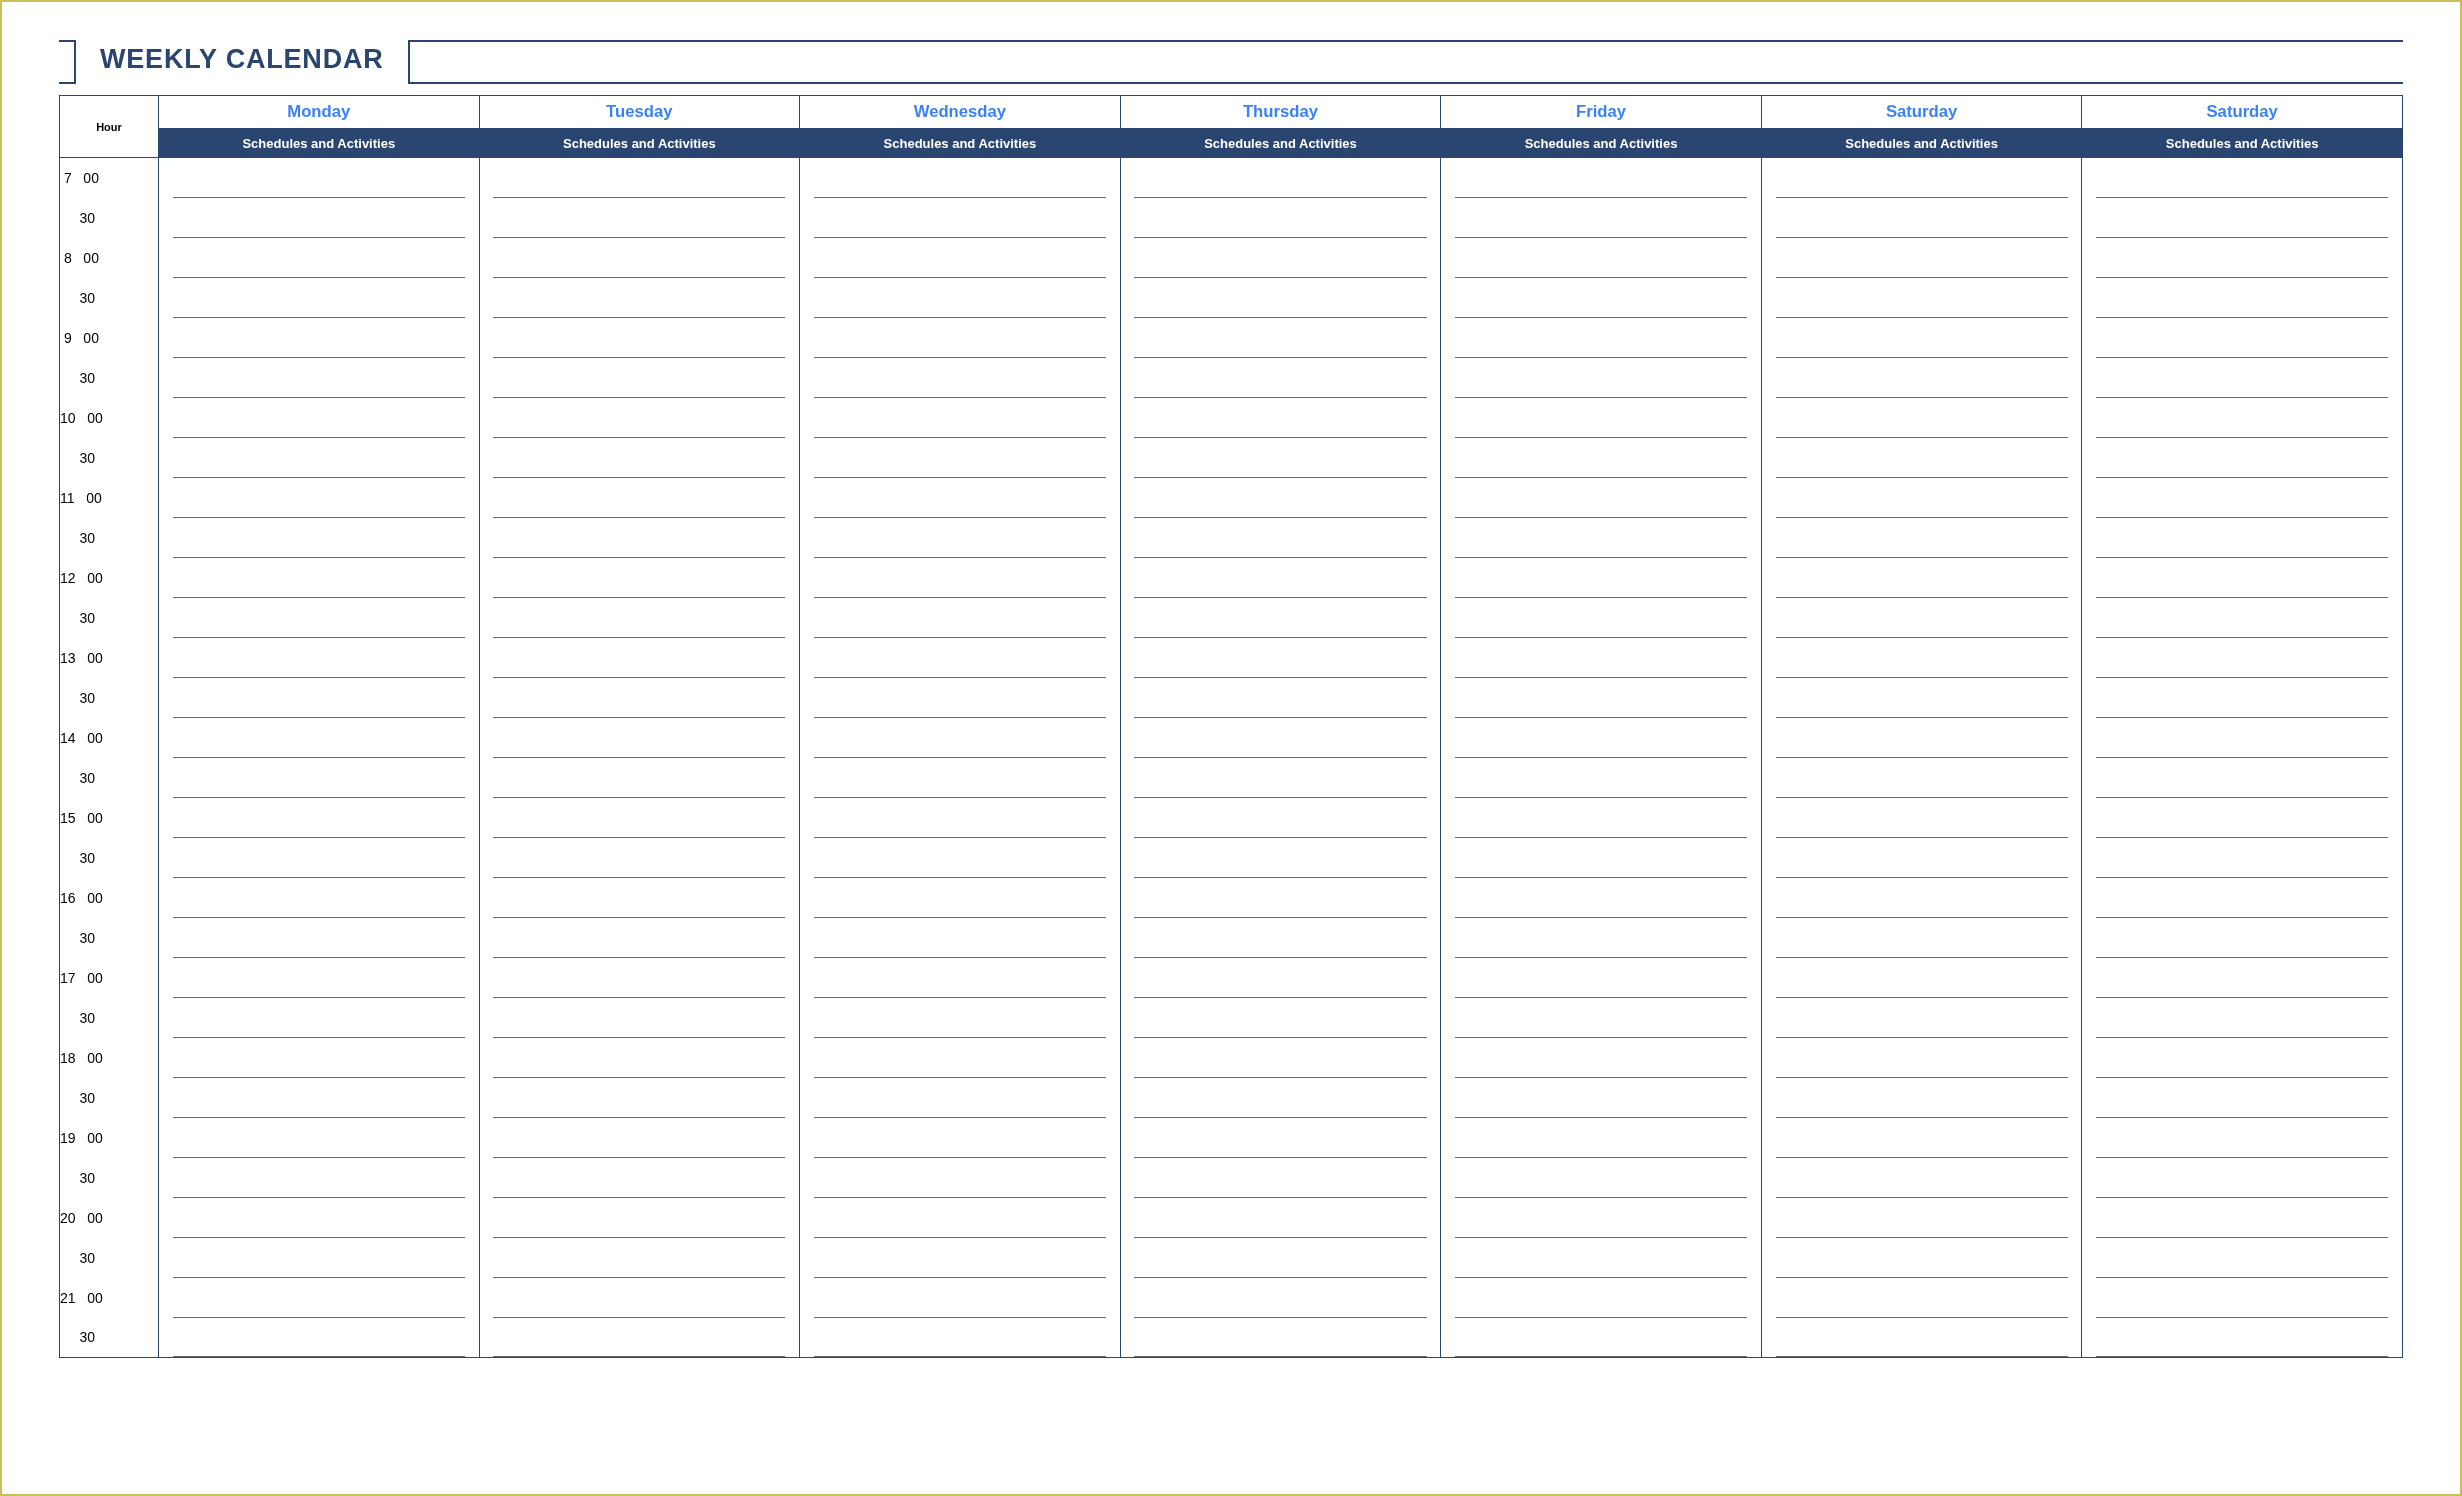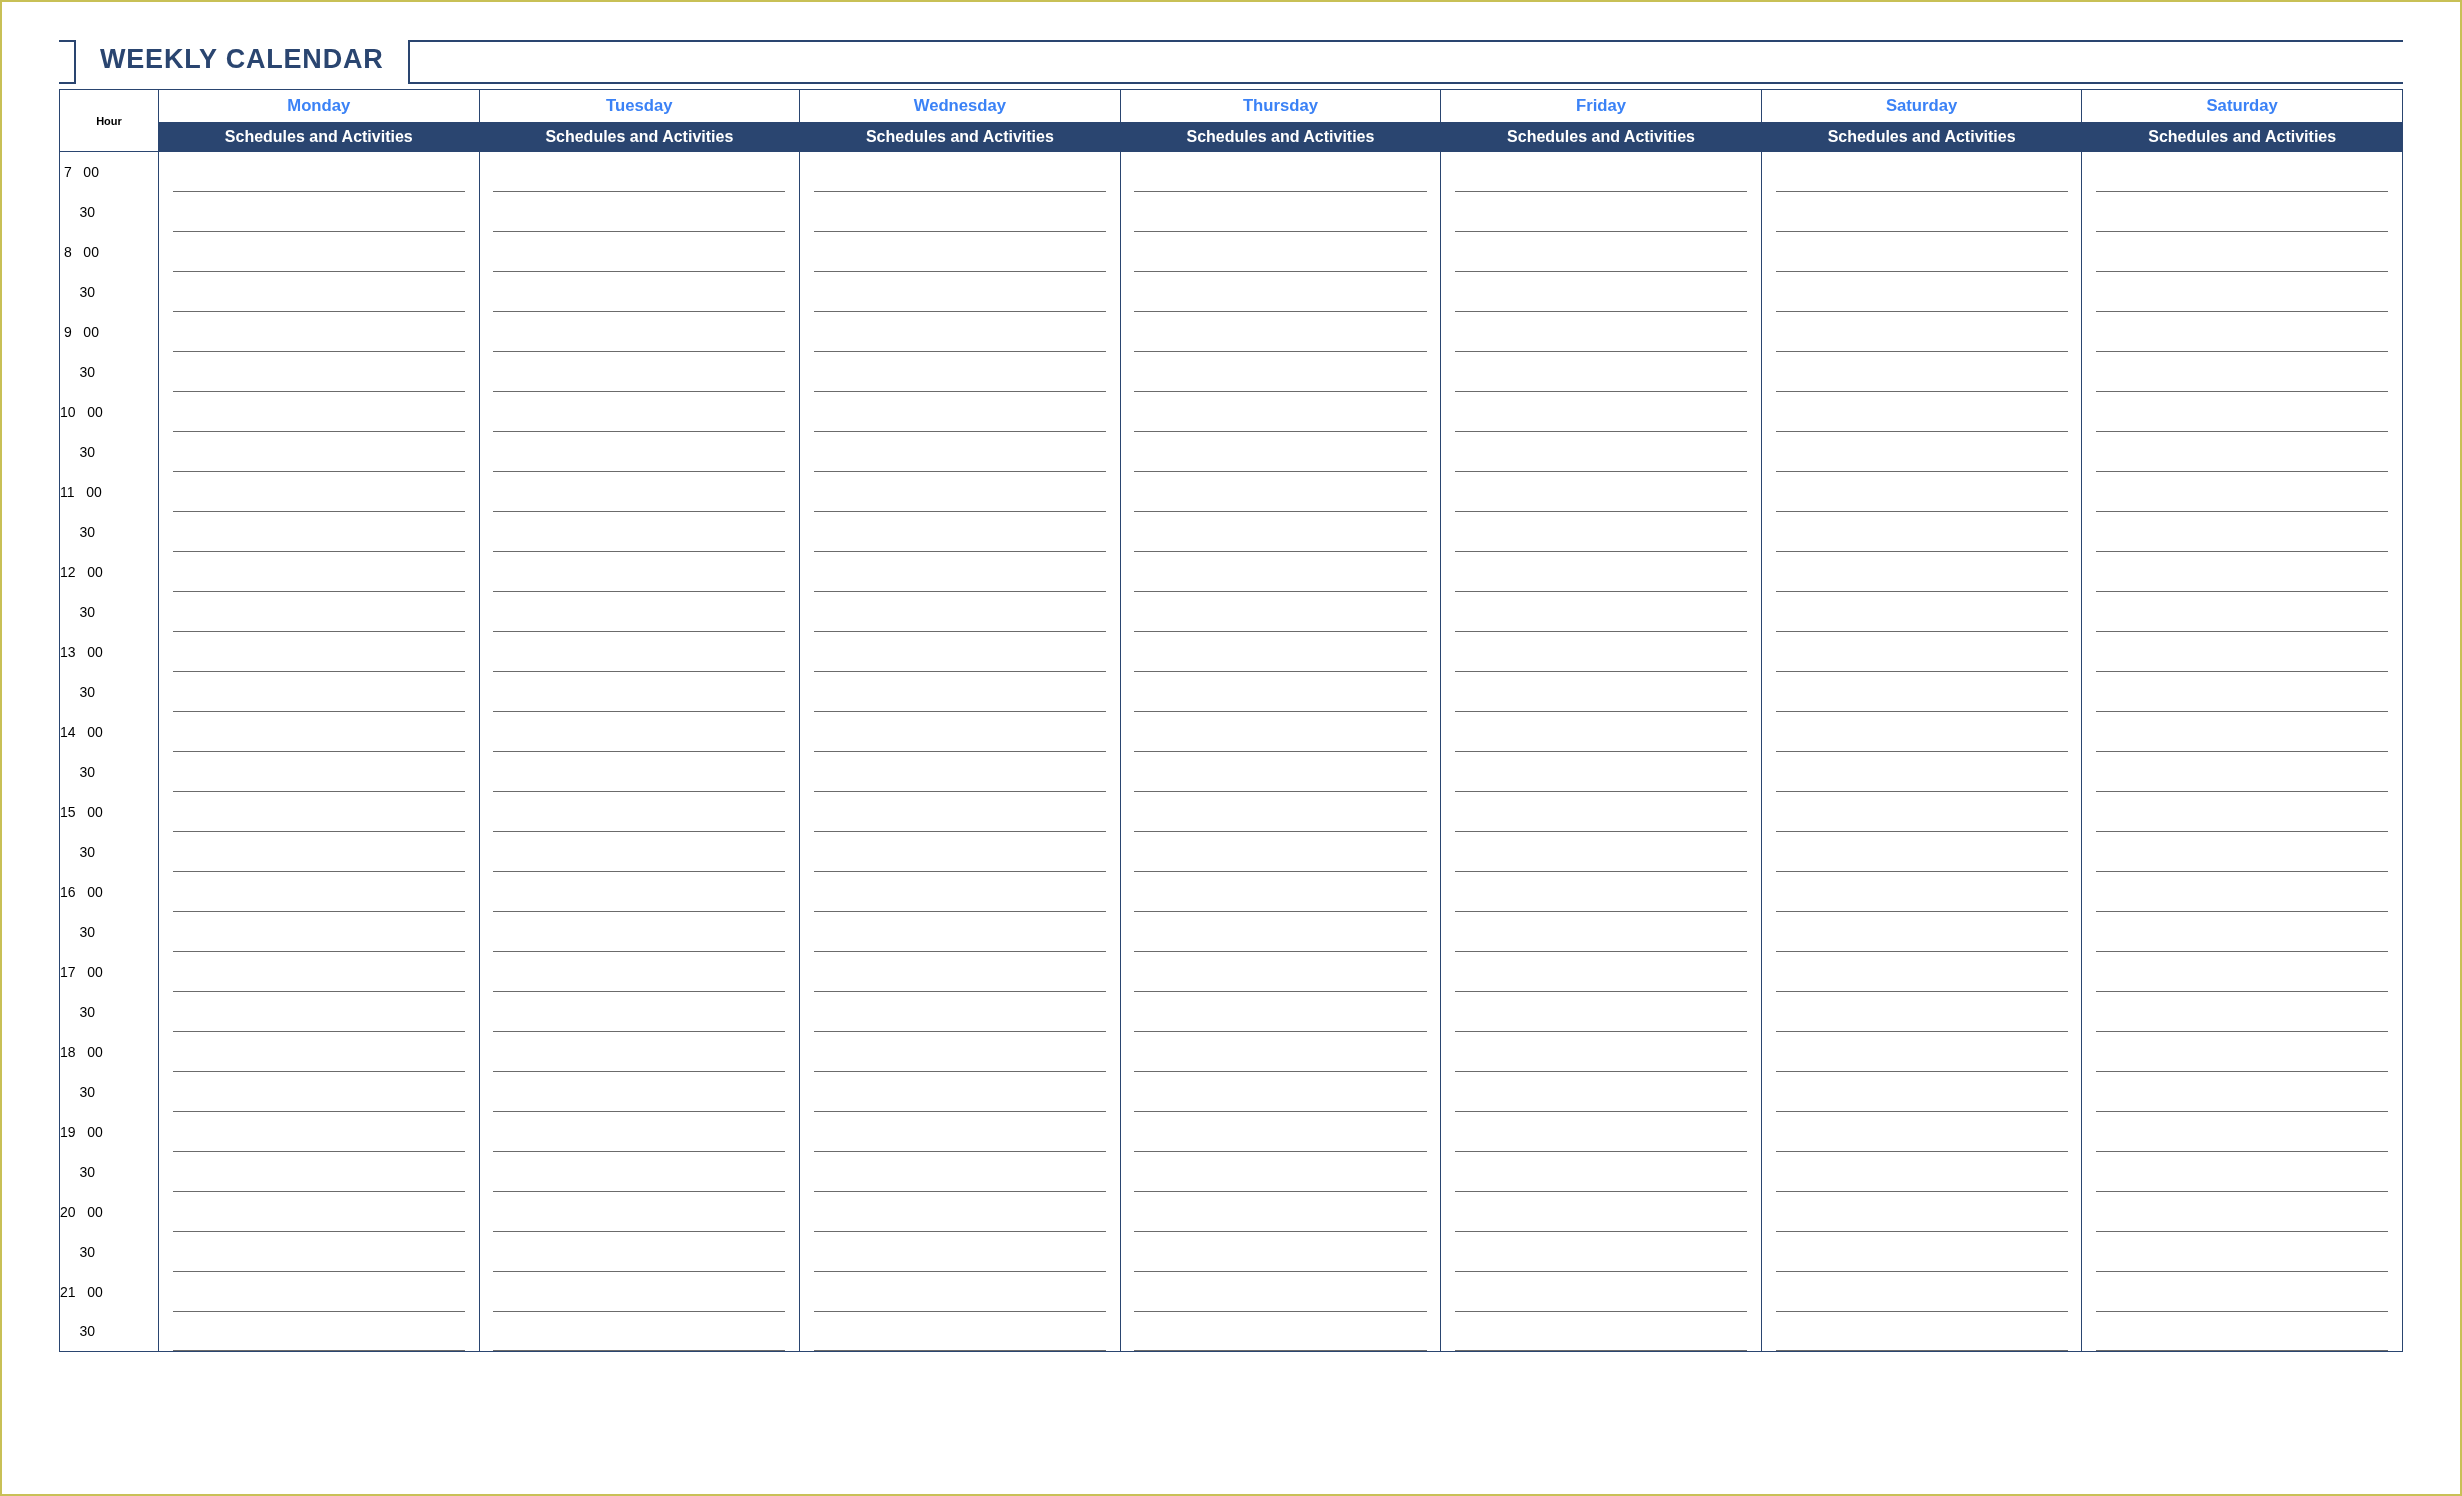--- a/index.html
+++ b/index.html
@@ -16,21 +16,21 @@
     padding: 38px 57px 46px 57px;
   }
   .title-bar {
     border: 2.3px solid #2a4570;
     border-top-width: 2.3px;
     border-bottom-width: 2.3px;
     border-left: none;
     border-right: none;
     height: 44px;
     position: relative;
-    margin-bottom: 5px;
+    margin-bottom: 11px;
   }
   .title-box {
     position: absolute;
     left: 15px;
     top: -2.3px;
     bottom: -2.3px;
     border-left: 2.3px solid #2a4570;
     border-right: 2.3px solid #2a4570;
     background: #ffffff;
     padding: 4.6px 24px 0 24px;
@@ -72,21 +72,21 @@
     border: 1.5px solid #2a4570;
     font-size: 16.7px;
     font-weight: 700;
     color: #3b82f6;
     height: 33px;
     vertical-align: middle;
   }
   table.cal td.subhead {
     background: #2a4570;
     color: #ffffff;
-    font-size: 16px;
+    font-size: 13px;
     font-weight: 700;
     text-align: center;
     height: 29px;
     vertical-align: middle;
     border-left: 1.5px solid #2a4570;
     border-right: 1.5px solid #2a4570;
     border-bottom: 1.5px solid #2a4570;
   }
   table.cal td.timecell {
     border-left: 1.5px solid #2a4570;

